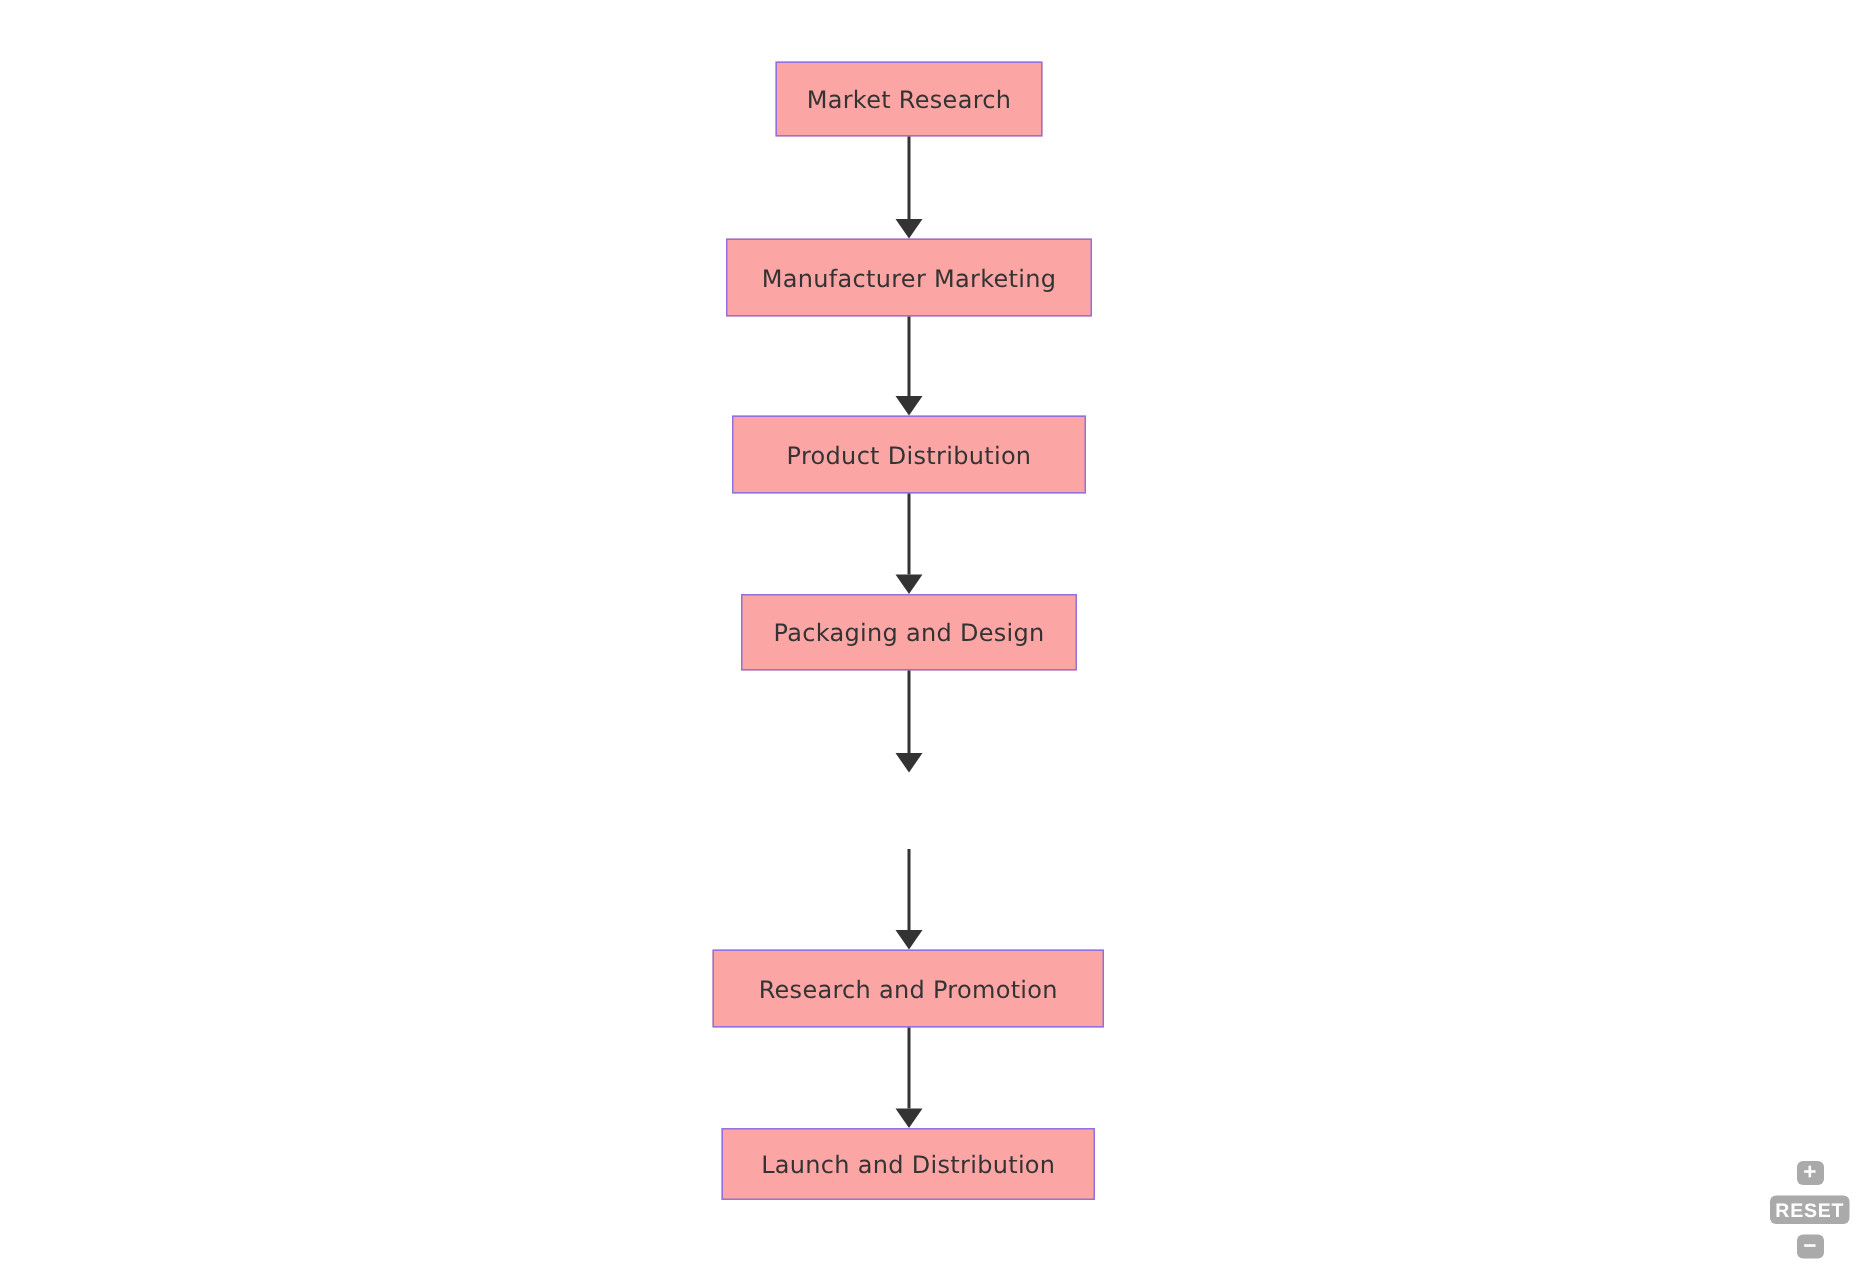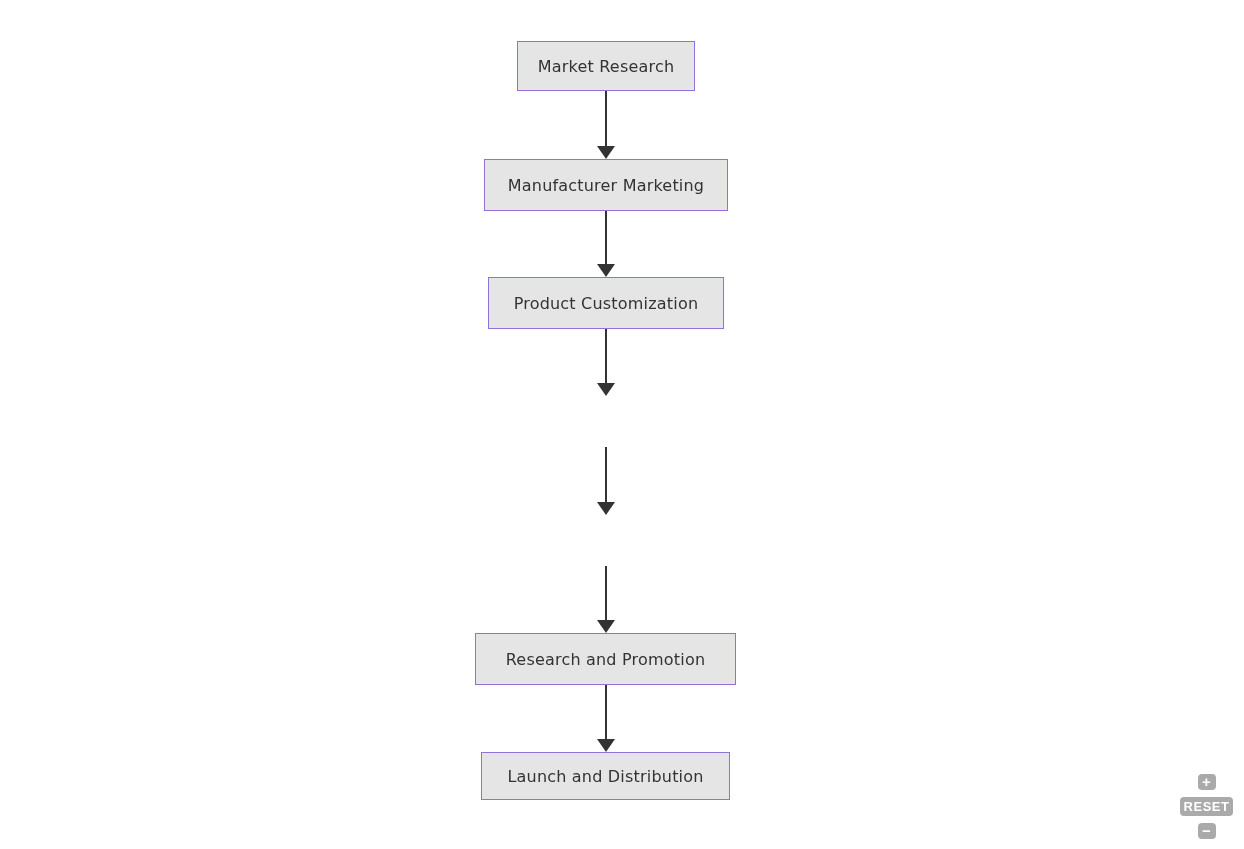--- a/index.html
+++ b/index.html
@@ -12,21 +12,21 @@
     height: 849px;
     background: #ffffff;
   }
 
   
   .node {
     position: absolute;
     display: flex;
     align-items: center;
     justify-content: center;
-    background: #e5e5e5;
+    background: #fca5a5;
     border: 1px solid #9370DB;
     color: #333333;
     font-size: 16px;
     letter-spacing: 0.2px;
     white-space: nowrap;
   }
 
   
   .arrow { position: absolute; width: 0; }
   .arrow-line {
@@ -88,23 +88,26 @@
 
   <div class="node" style="left:517px; top:41px; width:178px; height:50px;">
     <span>Market Research</span>
   </div>
 
   <div class="node" style="left:484px; top:159px; width:244px; height:52px;">
     <span>Manufacturer Marketing</span>
   </div>
 
   <div class="node" style="left:488px; top:277px; width:236px; height:52px;">
-    <span>Product Customization</span>
+    <span>Product Distribution</span>
   </div>
 
+  <div class="node" style="left:494px; top:396px; width:224px; height:51px;">
+    <span>Packaging and Design</span>
+  </div>
 
 
   <div class="node" style="left:475px; top:633px; width:261px; height:52px;">
     <span>Research and Promotion</span>
   </div>
 
   <div class="node" style="left:481px; top:752px; width:249px; height:48px;">
     <span>Launch and Distribution</span>
   </div>
 

